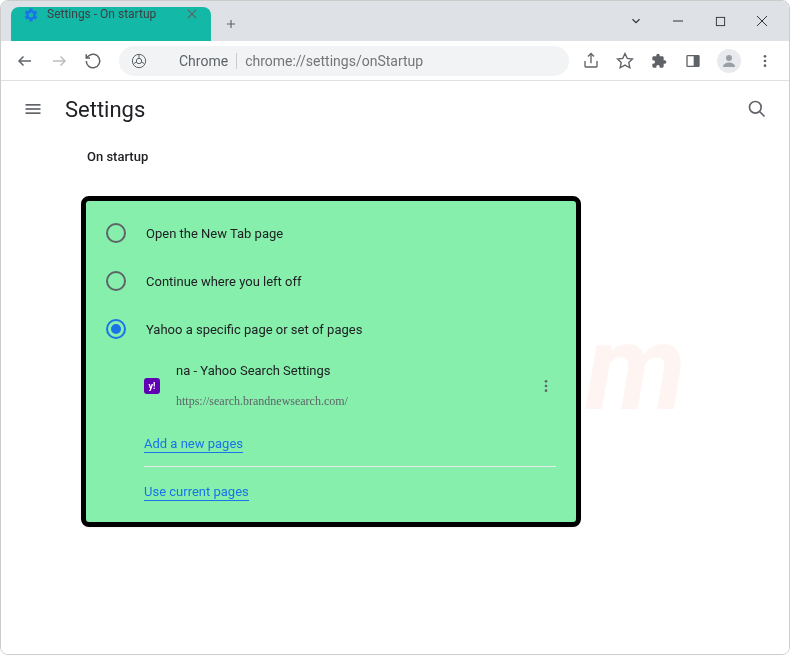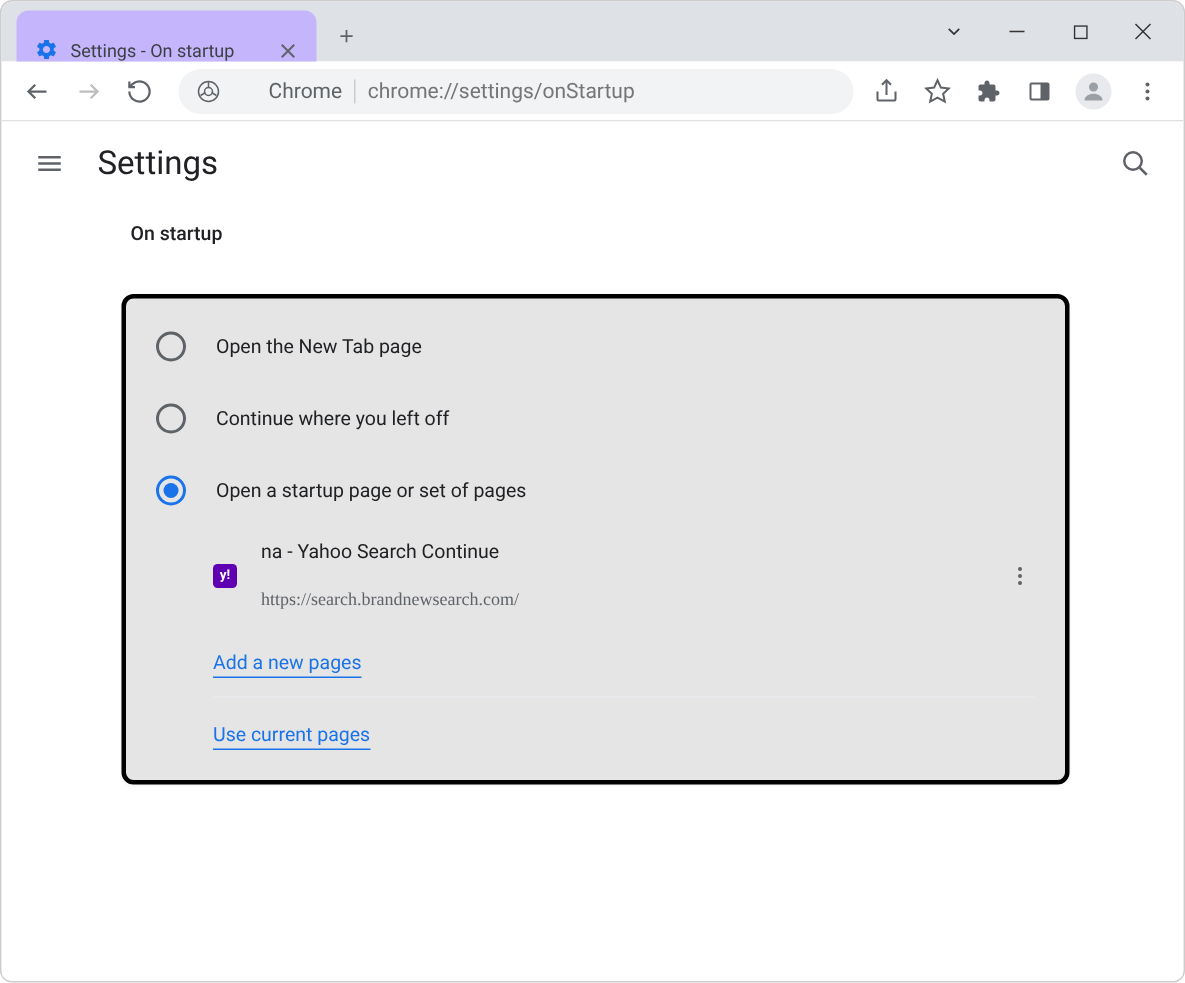--- a/index.html
+++ b/index.html
@@ -2,21 +2,21 @@
 <html><head>
   <meta charset="utf-8">
   <style>
     * { margin: 0; padding: 0; box-sizing: border-box; font-family: 'Segoe UI', Roboto, Arial, sans-serif; }
     body { width: 790px; height: 655px; background: #fff; border: 1px solid #ccc; border-radius: 8px; overflow: hidden; position: relative; }
     
     .window-controls { position: absolute; top: 0; right: 0; height: 40px; display: flex; align-items: center; gap: 24px; padding: 0 18px; z-index: 10; }
     .wc-icon { width: 18px; height: 18px; display: flex; align-items: center; justify-content: center; color: #333; }
     
     .tab-strip { height: 40px; background: #dee1e6; display: flex; align-items: flex-end; padding-left: 10px; padding-top: 6px; }
-    .tab { background: #c4b5fd; height: 34px; border-radius: 8px 8px 0 0; display: flex; align-items: flex-end; padding: 0 12px; min-width: 200px; gap: 8px; position: relative; }
+    .tab { background: #14b8a6; height: 34px; border-radius: 8px 8px 0 0; display: flex; align-items: flex-start; padding: 0 12px; min-width: 200px; gap: 8px; position: relative; }
     .tab-favicon { width: 16px; height: 16px; display: flex; align-items: center; justify-content: center; }
     .tab-title { font-size: 12px; color: #3c4043; flex: 1; }
     .tab-close { width: 14px; height: 14px; display: flex; align-items: center; justify-content: center; color: #5f6368; }
     .new-tab { width: 28px; height: 28px; display: flex; align-items: center; justify-content: center; margin-left: 6px; color: #5f6368; margin-bottom: 3px; }
     
     .toolbar { height: 40px; background: #fff; border-bottom: 1px solid #e0e0e0; display: flex; align-items: center; padding: 0 10px; gap: 6px; }
     .nav-btn { width: 28px; height: 28px; display: flex; align-items: center; justify-content: center; color: #5f6368; border-radius: 50%; }
     .nav-btn.disabled { color: #bdbdbd; }
     .address-bar { flex: 1; height: 30px; background: #f1f3f4; border-radius: 15px; display: flex; align-items: center; padding: 0 12px; gap: 8px; margin: 0 6px; }
     .addr-icon { width: 16px; height: 16px; color: #5f6368; display: flex; align-items: center; justify-content: center; }
@@ -29,21 +29,21 @@
     
     .content { height: calc(100% - 80px); background: #fff; position: relative; overflow: hidden; }
     
     .header { height: 56px; display: flex; align-items: center; padding: 0 20px; gap: 20px; justify-content: center; }
     .menu-btn { width: 24px; height: 24px; display: flex; align-items: center; justify-content: center; color: #5f6368; }
     .page-title { font-size: 22px; color: #202124; font-weight: 400; flex: 1; }
     .search-btn { width: 24px; height: 24px; display: flex; align-items: center; justify-content: center; color: #5f6368; }
     
     .main { padding: 12px 0 0 80px; }
     .section-title { font-size: 13px; color: #202124; font-weight: 500; margin-bottom: 32px; margin-left: 6px; }
-    .card { width: 632px; background: #e5e5e5; border: 3px solid #000000; border-radius: 8px; padding: 8px 0; box-shadow: 0 1px 2px rgba(0,0,0,0.05); }
+    .card { width: 500px; background: #86efac; border: 5px solid #000000; border-radius: 8px; padding: 8px 0; box-shadow: 0 1px 2px rgba(0,0,0,0.05); }
     
     .radio-row { display: flex; align-items: center; padding: 14px 20px; gap: 20px; }
     .radio { width: 20px; height: 20px; border: 2px solid #5f6368; border-radius: 50%; position: relative; flex-shrink: 0; }
     .radio.selected { border-color: #1a73e8; }
     .radio.selected::after { content: ''; position: absolute; top: 3px; left: 3px; width: 10px; height: 10px; background: #1a73e8; border-radius: 50%; }
     .radio-label { font-size: 13px; color: #202124; }
     
     .page-entry { display: flex; align-items: center; padding: 10px 20px 10px 58px; gap: 16px; }
     .page-fav { width: 16px; height: 16px; background: #5f00b3; border-radius: 3px; display: flex; align-items: center; justify-content: center; color: #fff; font-size: 9px; font-weight: bold; flex-shrink: 0; }
     .page-info { flex: 1; }
@@ -210,27 +210,27 @@
         <span class="radio-label">Open the New Tab page</span>
       </div>
 
       <div class="radio-row">
         <div class="radio"></div>
         <span class="radio-label">Continue where you left off</span>
       </div>
 
       <div class="radio-row">
         <div class="radio selected"></div>
-        <span class="radio-label">Open a startup page or set of pages</span>
+        <span class="radio-label">Yahoo a specific page or set of pages</span>
       </div>
 
       <div class="page-entry">
         <div class="page-fav">y!</div>
         <div class="page-info">
-          <div class="page-name">na - Yahoo Search Continue</div>
+          <div class="page-name">na - Yahoo Search Settings</div>
           <div class="page-url">https://search.brandnewsearch.com/</div>
         </div>
         <span class="page-more">
             <svg width="16" height="16" viewBox="0 0 24 24" fill="#5f6368">
               <circle cx="12" cy="5" r="2"></circle>
               <circle cx="12" cy="12" r="2"></circle>
               <circle cx="12" cy="19" r="2"></circle>
             </svg>
           </span>
       </div>

